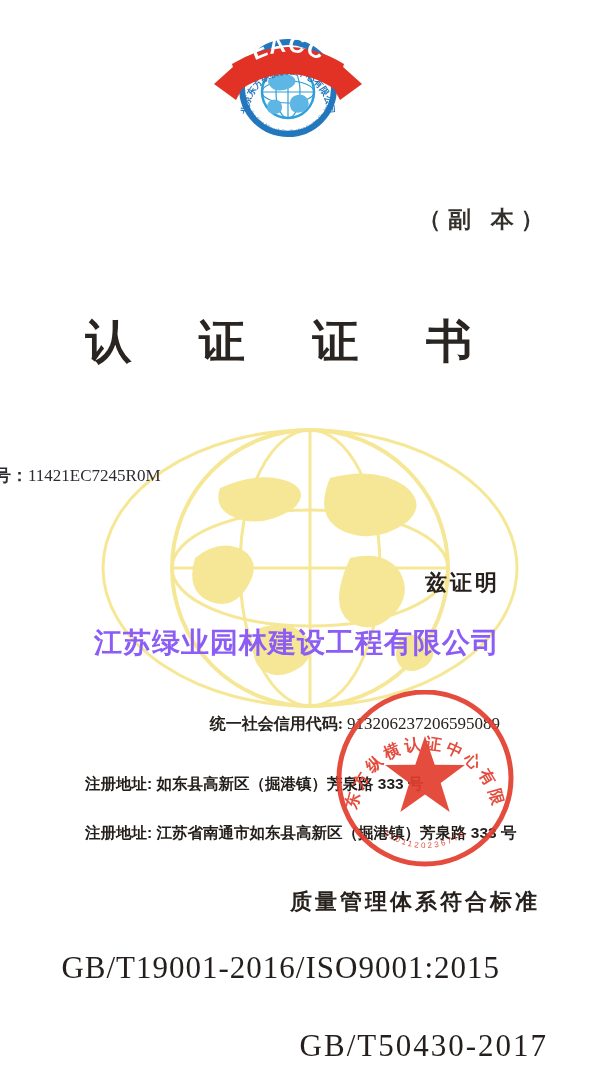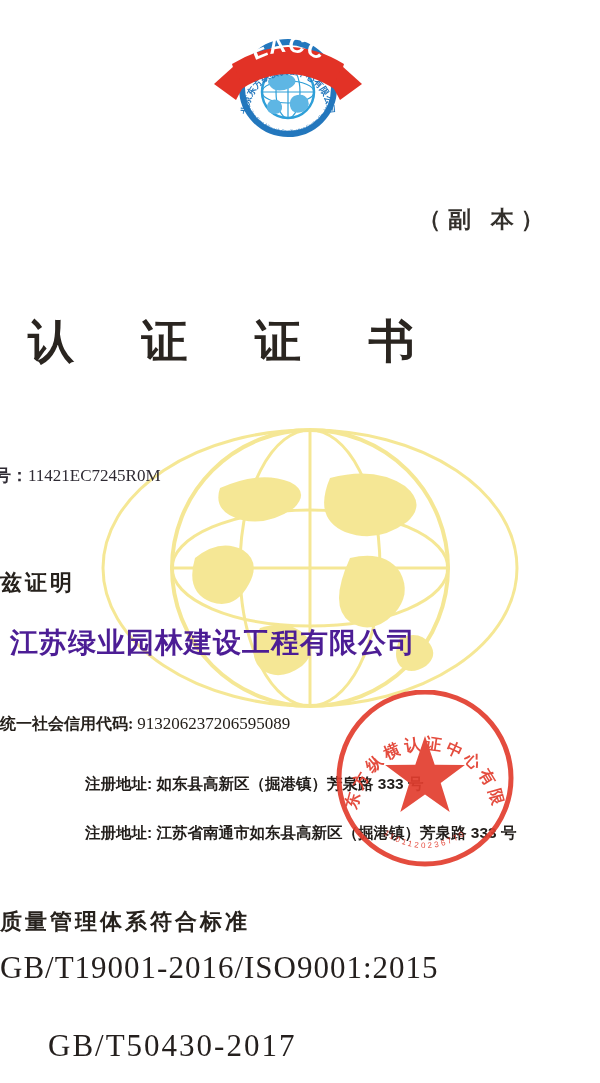--- a/index.html
+++ b/index.html
@@ -1,35 +1,35 @@
 <!DOCTYPE html>
 <html><head>
 <meta charset="utf-8">
 <style>
   html,body{margin:0;padding:0;background:#ffffff;}
   .page{position:relative;width:600px;height:1083px;background:#fff;overflow:hidden;
         font-family:"Liberation Serif","DejaVu Serif",serif;color:#26211c;}
   .abs{position:absolute;}
   .sans{font-family:"Liberation Sans","DejaVu Sans",sans-serif;}
-  .center{left:0;width:500px;text-align:left;}
+  .center{left:0;width:500px;text-align:right;}
 
   .wm{position:absolute;left:100px;top:408px;width:420px;height:320px;z-index:0;opacity:.8;}
   .z{position:relative;z-index:1;}
 
   .copy-label{top:76px;left:418px;font-size:23px;font-weight:bold;letter-spacing:7px;color:#33302c;}
   .title{top:152px;font-size:46px;font-weight:bold;letter-spacing:28px;text-indent:28px;color:#2a2520;}
   .certno{top:243px;right:40px;font-size:17px;color:#2e2a33;}
   .certify{top:324px;font-size:22px;font-weight:bold;letter-spacing:3px;}
-  .company{top:350px;font-size:28px;font-weight:bold;letter-spacing:1px;color:#4c1d95;margin-left:10px;}
+  .company{top:350px;font-size:28px;font-weight:bold;letter-spacing:1px;color:#8b5cf6;}
   .credit{top:402px;font-size:16px;}
   .credit b{font-family:Liberation Serif, serif;font-weight:bold;}
   .credit span.num{font-size:17px;}
   .addr{left:85px;font-size:15.5px;font-weight:bold;font-family:"Liberation Sans","DejaVu Sans",sans-serif;color:#211d1a;white-space:nowrap;}
   .addr1{top:441px;} .addr2{top:469px;}
-  .stdhead{top:532px;font-size:22px;font-weight:bold;letter-spacing:3px;}
+  .stdhead{top:512px;font-size:22px;font-weight:bold;letter-spacing:3px;padding-left:40px;}
   .std1{top:545px;font-size:31px;letter-spacing:1px;color:#241f1d;}
   .std2{top:587px;font-size:31px;letter-spacing:2px;color:#241f1d;padding-left:48px;}
   .stamp{left:328px;top:690px;width:195px;height:180px;z-index:2;opacity:.92;}
   .toplogo{left:210px;top:14px;width:156px;height:124px;}
 </style>
 </head>
 <body>
 
 <div class="page">
 

